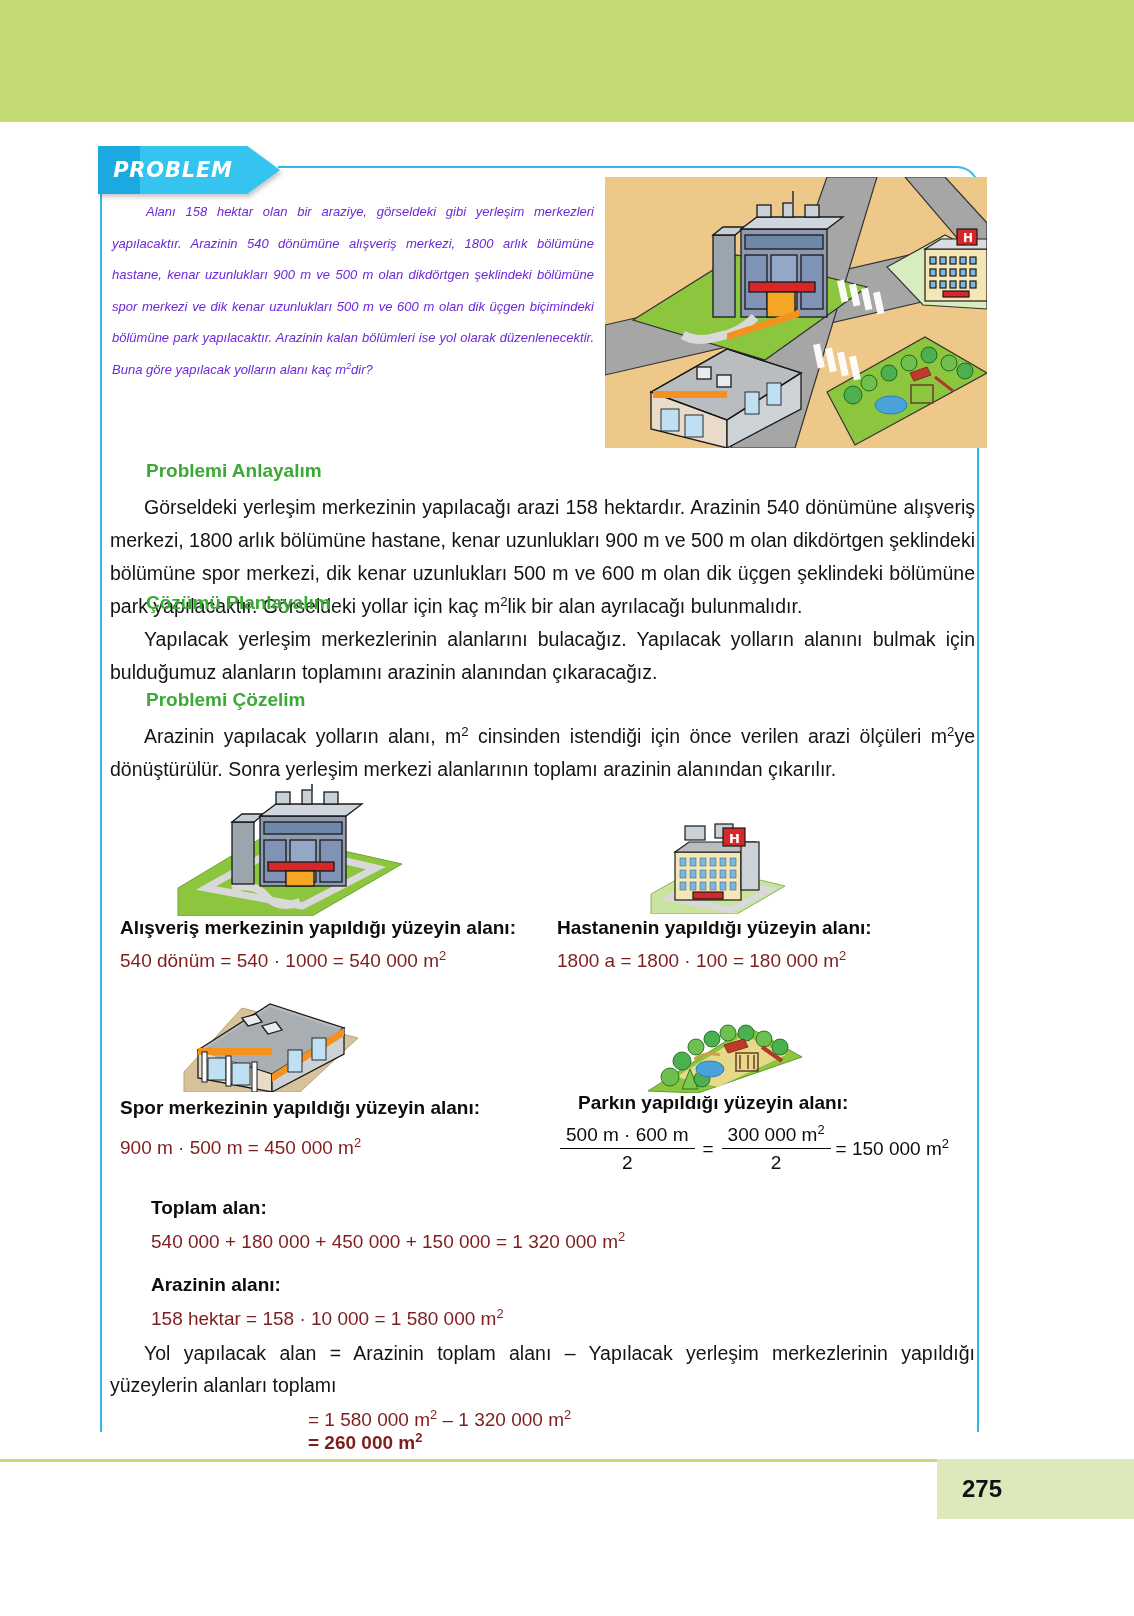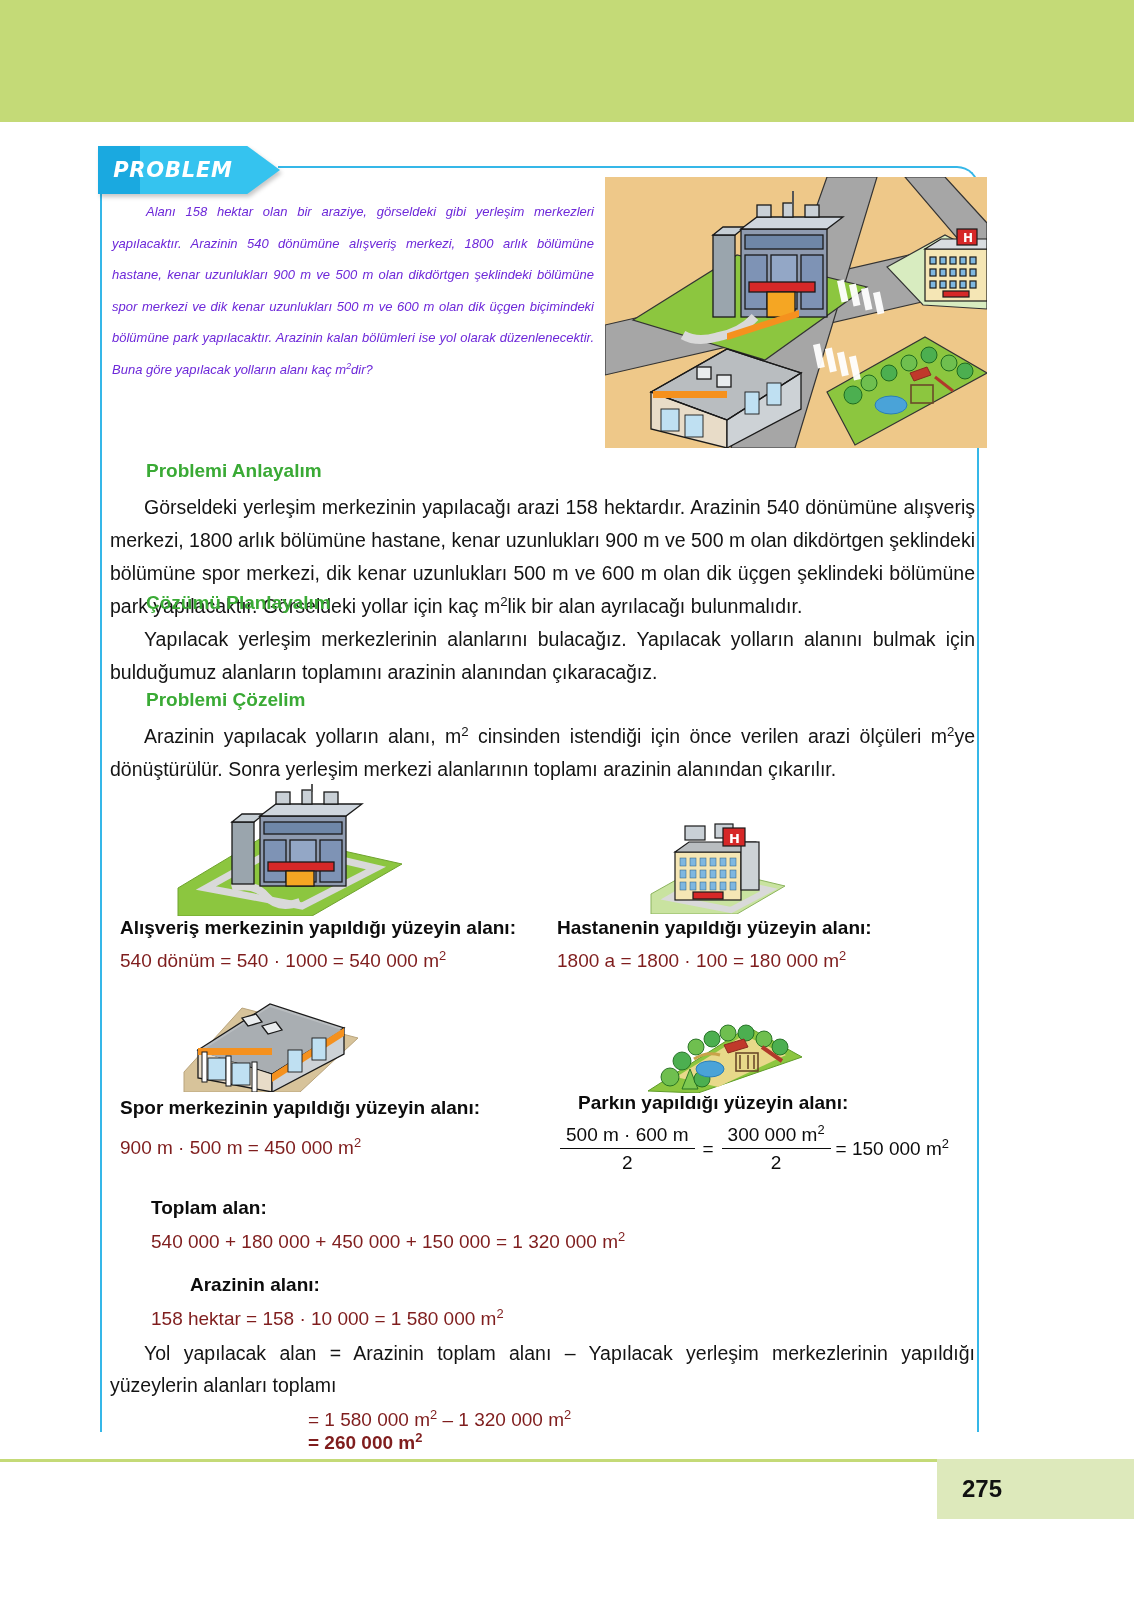--- a/index.html
+++ b/index.html
@@ -463,21 +463,21 @@
   <span class="frac">
     <span class="num"><span>300 000 m</span><sup>2</sup></span>
     <span class="den">2</span>
   </span>
   <span><span>= 150 000 m</span><sup>2</sup></span>
 </div>
 
 <div class="caption" style="left:151px; top:1197px;">Toplam alan:</div>
 <div class="formula" style="left:151px; top:1231px;"><span>540 000 + 180 000 + 450 000 + 150 000  = 1 320 000 m</span><sup>2</sup></div>
 
-<div class="caption" style="left:151px; top:1274px;margin-left:39px;">Arazinin alanı:</div>
+<div class="caption" style="left:151px; top:1274px;">Arazinin alanı:</div>
 <div class="formula" style="left:151px; top:1308px;"><span>158 hektar = 158 · 10 000 = 1 580 000 m</span><sup>2</sup></div>
 
 <div class="body-par" style="left:110px; top:1337px; width:865px; line-height:32px;"><span class="indent"></span><span>Yol yapılacak alan = Arazinin toplam alanı – Yapılacak yerleşim merkezlerinin yapıldığı yüzeylerin alanları toplamı</span></div>
 
 <div class="formula" style="left:308px; top:1400px;margin-top:9px;"><span>= 1 580 000 m</span><sup>2</sup><span> – 1 320 000 m</span><sup>2</sup></div>
 
 <div class="formula" style="left:308px; top:1432px;font-weight:bold;"><span>= 260 000 m</span><sup>2</sup></div>
 
 <div class="bottom-rule"></div>
 <div class="page-box"></div>

